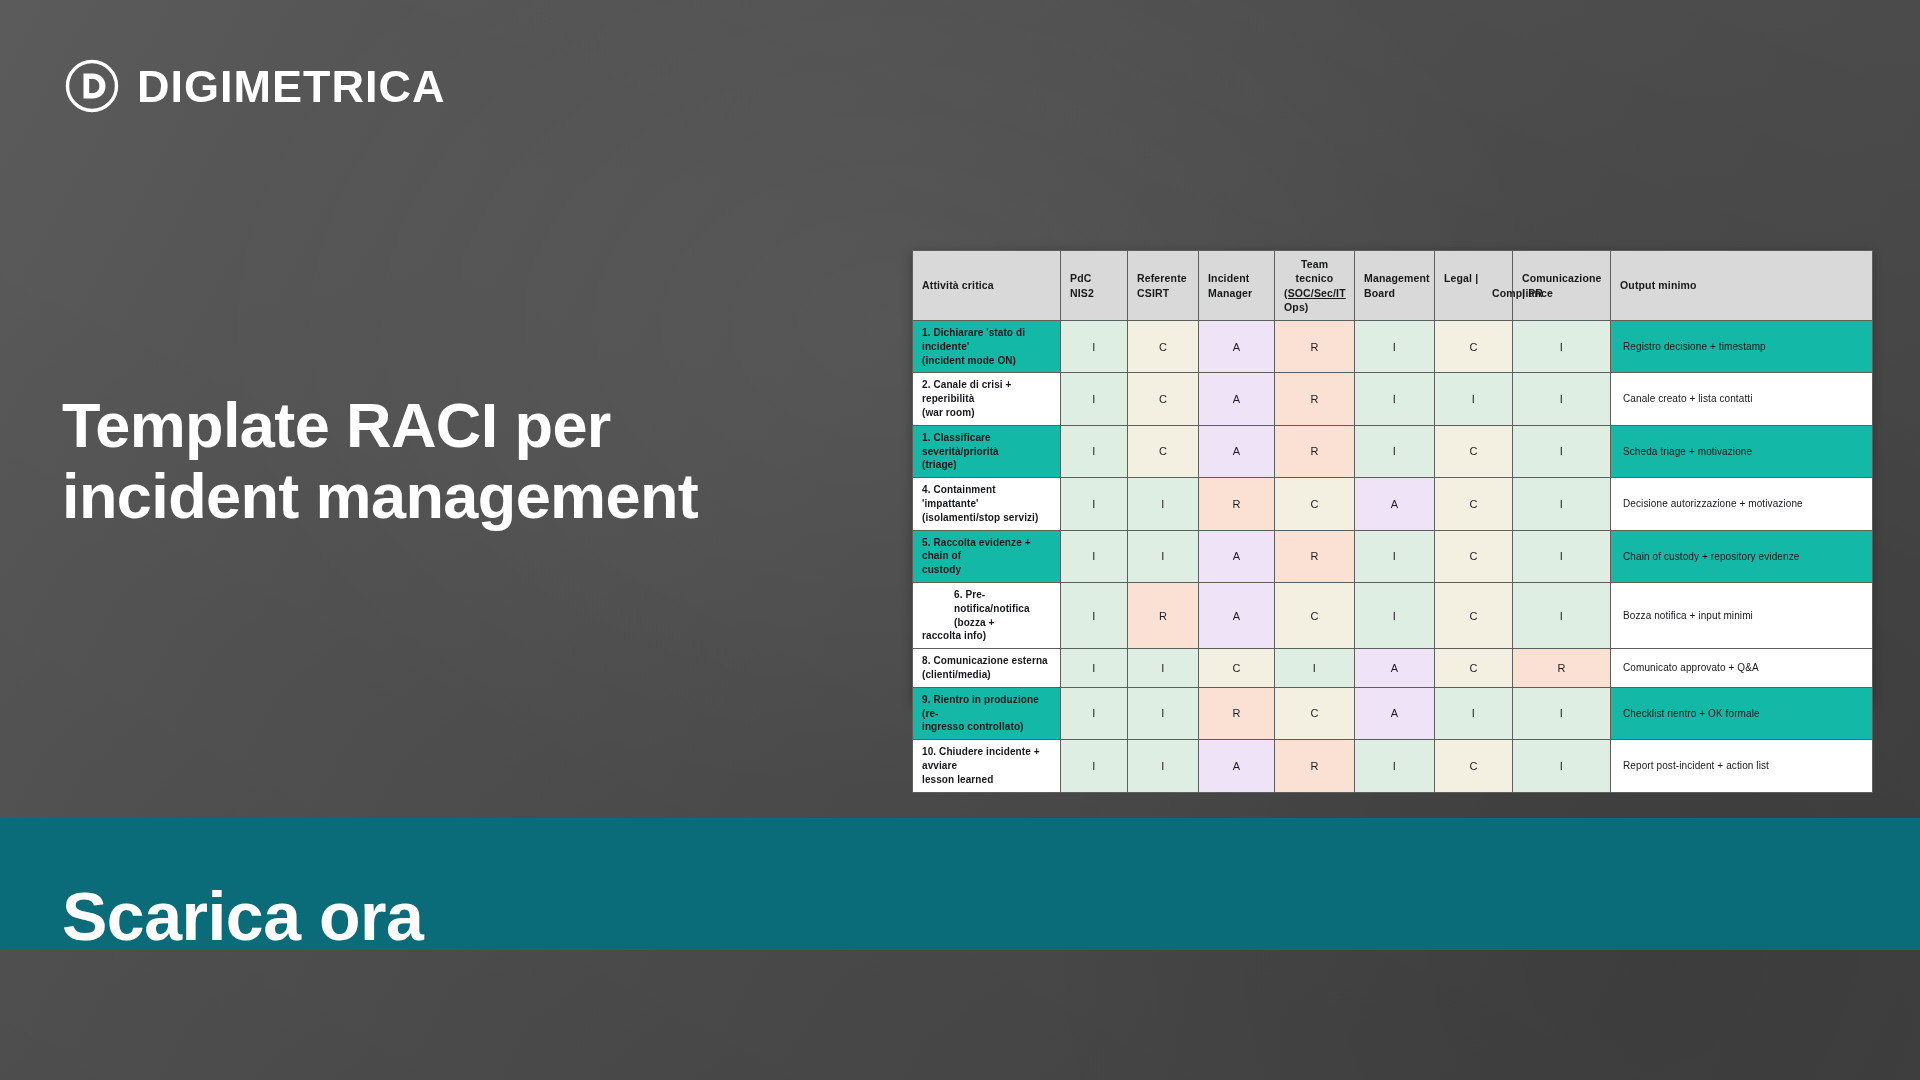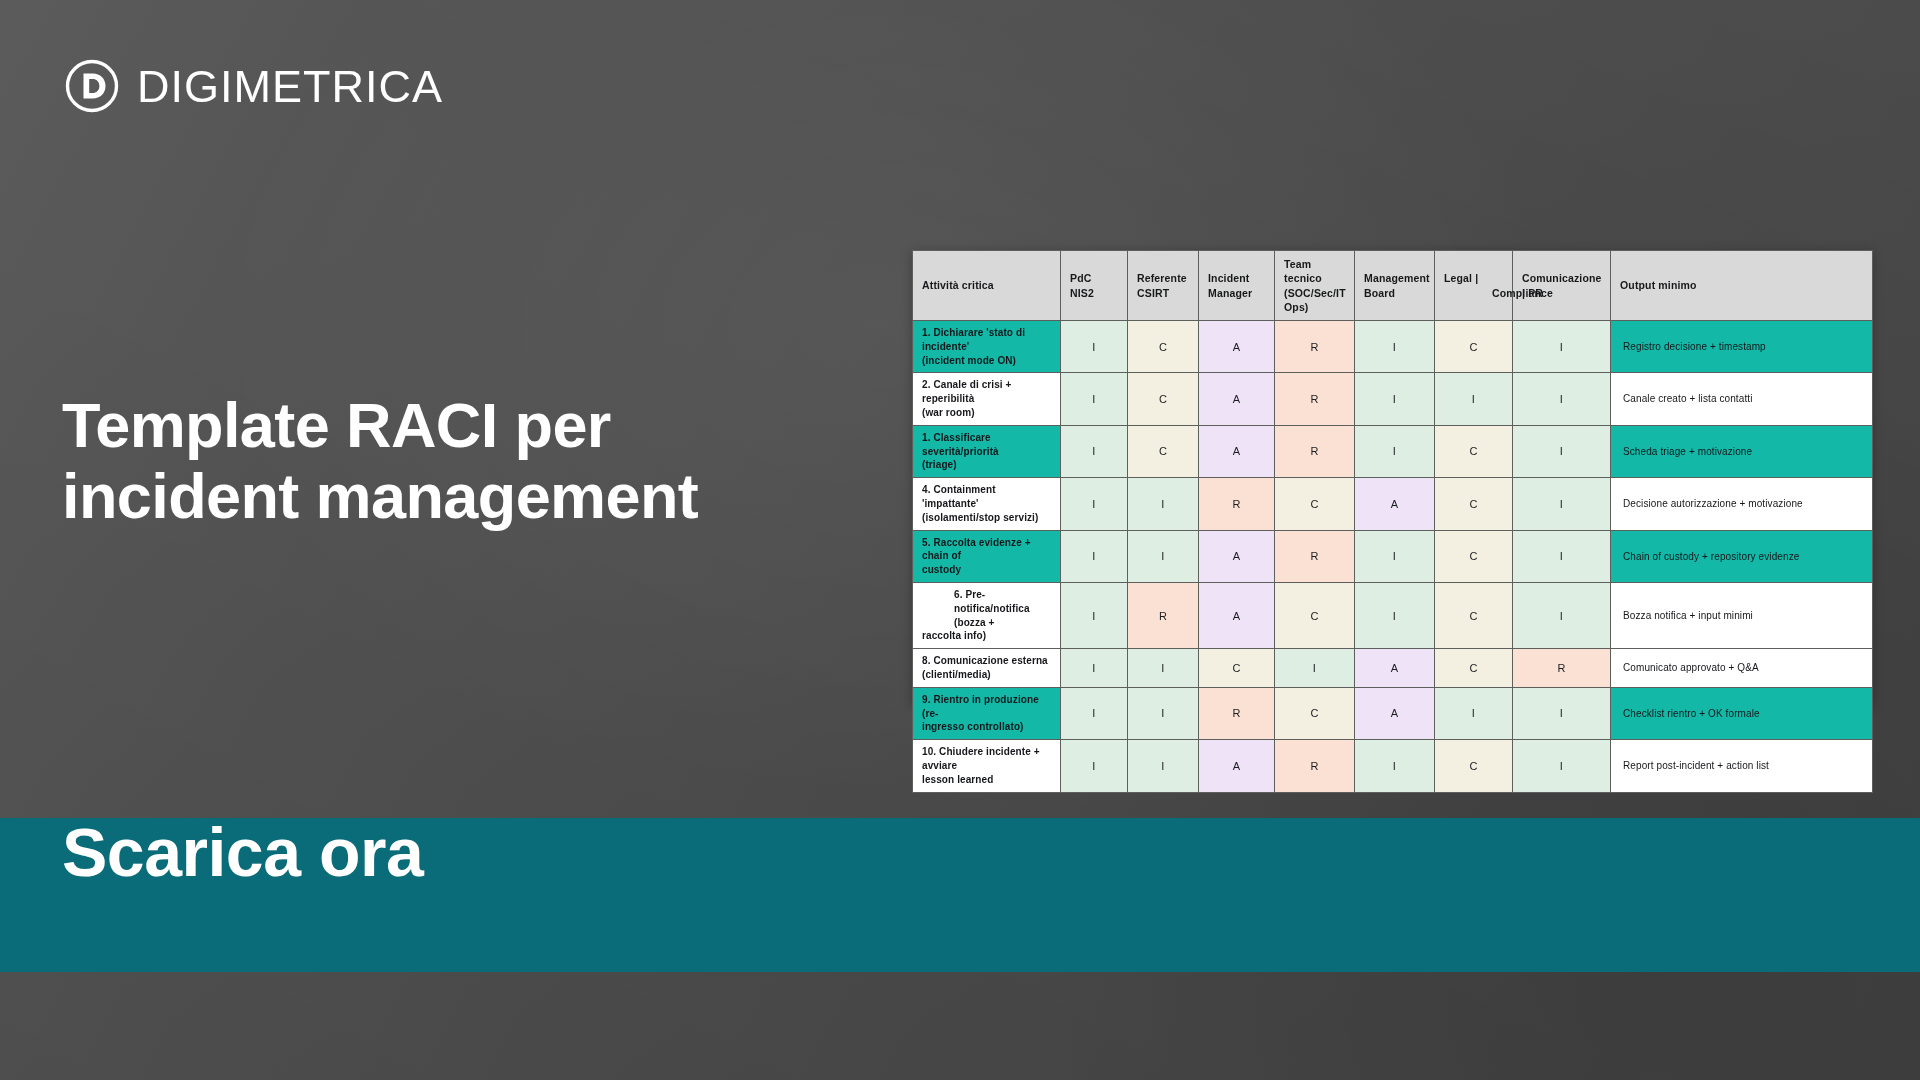--- a/index.html
+++ b/index.html
@@ -31,21 +31,21 @@
     position:absolute; left:64px; top:58px;
     display:flex; align-items:center; gap:17px;
   }
   #logo-mark {
     width:56px; height:56px; flex:0 0 auto;
     display:block;
   }
   #logo-word {
     color:#ffffff;
     font-size:45px;
-    font-weight:400;
+    font-weight:700;
     letter-spacing:1.0px;
     line-height:1;
     white-space:nowrap;
     font-family:"Liberation Sans", sans-serif;
   }
 
   
   #headline {
     position:absolute; left:62px; top:390px;
     width:700px;
@@ -53,23 +53,23 @@
     font-size:63px;
     font-weight:700;
     line-height:1.12;
     letter-spacing:-0.6px;
   }
   #headline .ln { display:block; }
 
   
   #cta-band {
     position:absolute; left:0; top:818px;
-    width:1920px; height:154px;
+    width:1920px; height:132px;
     background:#0a6b79;
-    display:flex; align-items:flex-start;
+    display:flex; align-items:flex-end;
   }
   #cta-text {
     color:#ffffff;
     font-size:68px;
     font-weight:700;
     letter-spacing:-0.5px;
     margin-left:62px;
     line-height:1;
   }
 
@@ -189,22 +189,22 @@
           </th>
         <th>
             <span style="display: block;">Referente</span>
             <span style="display: block;">CSIRT</span>
           </th>
         <th>
             <span style="display: block;">Incident</span>
             <span style="display: block;">Manager</span>
           </th>
         <th>
-            <span style="display: block;">Team tecnico</span>
-            <span style="display: block;">(SOC/Sec/IT</span>
+            <span style="display: block; text-align: center;">Team tecnico</span>
+            <span style="display: block; text-decoration: underline;">(SOC/Sec/IT</span>
             <span style="display: block;">Ops)</span>
           </th>
         <th>
             <span style="display: block;">Management</span>
             <span style="display: block;">Board</span>
           </th>
         <th>
             <span style="display: block;">Legal |</span>
             <span style="display: block; margin-left: 48px;">Compliance</span>
           </th>

